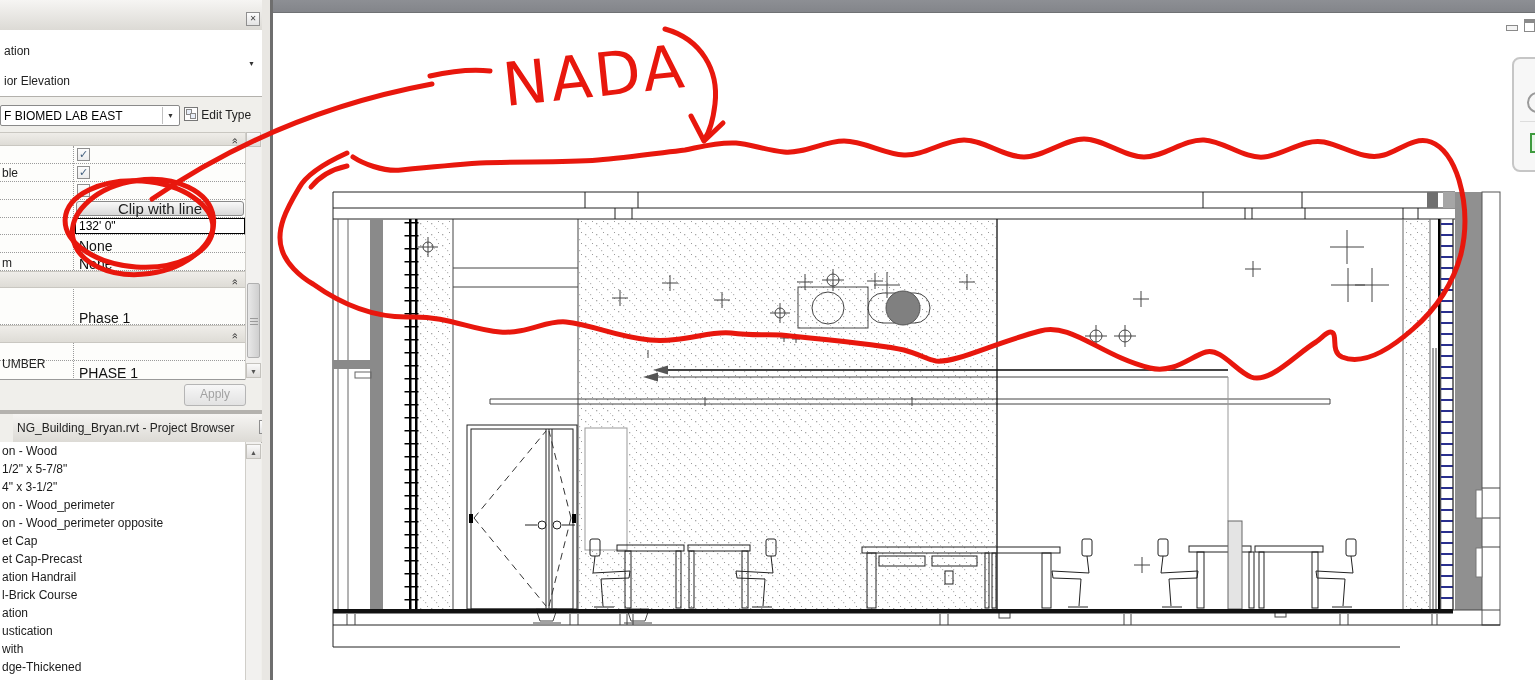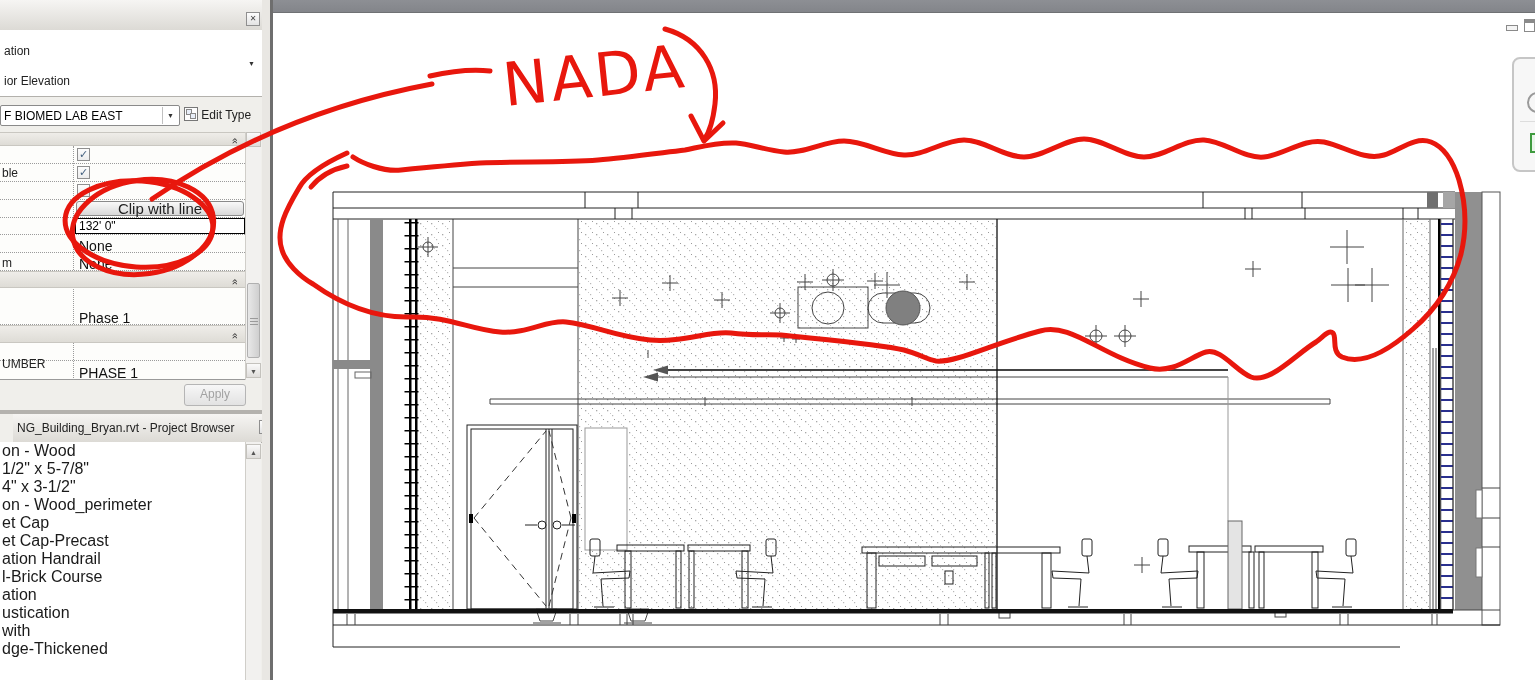--- a/index.html
+++ b/index.html
@@ -54,21 +54,21 @@
 
   #apply-zone{left:0;top:380px;width:262px;height:30px;background:#f0efeb;}
   #apply-btn{position:absolute;left:184px;top:4px;width:60px;height:20px;border:1px solid #b5b5b5;border-radius:3px;
              background:linear-gradient(#f7f7f7,#e2e2e2);color:#a2a2a2;font-size:12px;text-align:center;line-height:19px;}
 
   
   #pb-divider{left:0;top:410px;width:262px;height:4px;background:#b4b2ae;}
   #pb-title{left:0;top:414px;width:262px;height:28px;margin-left:13px;}
   #pb-title .t{position:absolute;left:4px;top:7px;font-size:12px;color:#222;white-space:nowrap;}
   #pb-list{left:0;top:442px;width:245px;height:238px;background:#fff;overflow:hidden;}
-  .pb-item{height:18px;font-size:16px;color:#1a1a1a;white-space:nowrap;padding-left:2px;line-height:18px;}
+  .pb-item{height:18px;font-size:12px;color:#1a1a1a;white-space:nowrap;padding-left:2px;line-height:18px;}
 
   
   #canvas-strip{left:273px;top:0;width:1262px;height:13px;background:linear-gradient(#8d8f94,#83858a);border-bottom:1px solid #6f7174;box-sizing:border-box;}
   #canvas-bg{left:273px;top:13px;width:1262px;height:667px;background:#fff;}
   #min-btn{left:1506px;top:25px;width:12px;height:6px;border:1.5px solid #8a8a8a;background:#f4f4f4;box-sizing:border-box;}
   #restore-btn{left:1524px;top:19px;width:11px;height:13px;border:1.5px solid #8a8a8a;border-top:4px solid #8a8a8a;background:#fff;box-sizing:border-box;}
   #nav-panel{left:1512px;top:57px;width:34px;height:115px;border:2px solid #c6c6c6;border-radius:8px 0 0 8px;background:#f7f7f7;box-sizing:border-box;}
   #nav-wheel{position:absolute;left:13px;top:33px;width:17px;height:17px;border:2px solid #9a9a9a;border-radius:50%;}
   #nav-div{position:absolute;left:6px;top:62px;width:24px;height:1px;background:#ddd;}
   #nav-green{position:absolute;left:16px;top:74px;width:12px;height:16px;border:2px solid #3f9b3f;border-right:none;background:#eaf5ea;}
@@ -175,20 +175,21 @@
   <div class="abs titlebar" id="pb-title">
     <span class="t">NG_Building_Bryan.rvt - Project Browser</span>
     <div class="abs xbtn" style="left:246px;top:6px;">✕</div>
   </div>
   <div class="abs" id="pb-list">
 
   <div class="pb-item">on - Wood</div>
       <div class="pb-item">1/2" x 5-7/8"</div>
       <div class="pb-item">4" x 3-1/2"</div>
       <div class="pb-item">on - Wood_perimeter</div>
+      <div class="pb-item">on - Wood_perimeter opposite</div>
       <div class="pb-item">et Cap</div>
       <div class="pb-item">et Cap-Precast</div>
       <div class="pb-item">ation Handrail</div>
       <div class="pb-item">l-Brick Course</div>
       <div class="pb-item">ation</div>
       <div class="pb-item">ustication</div>
       <div class="pb-item">with</div>
       <div class="pb-item">dge-Thickened</div>
     </div>
   <div class="abs sb-track" style="left:245px;top:442px;height:238px;">

